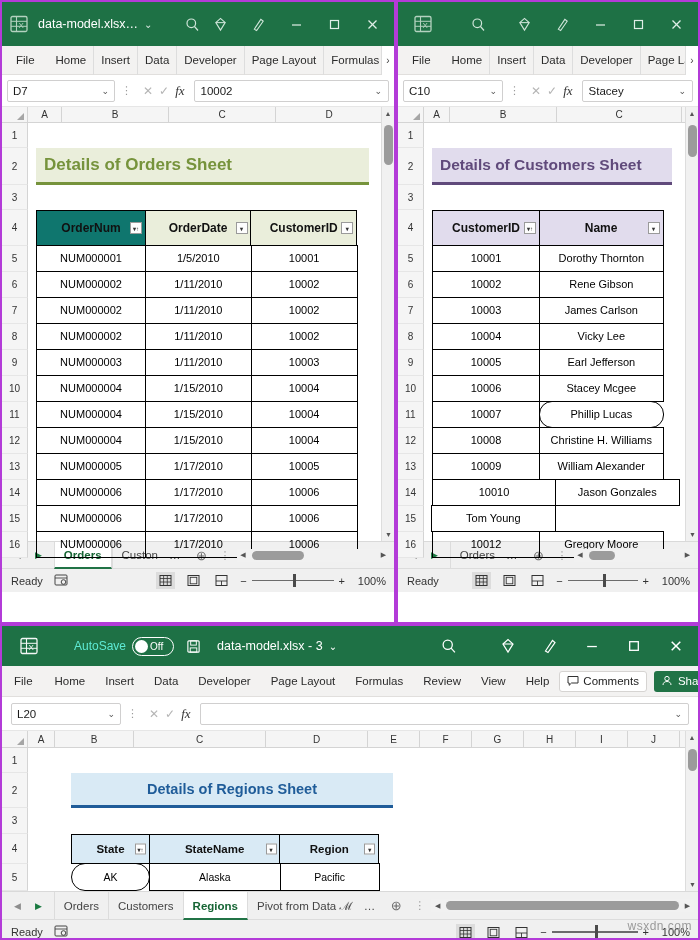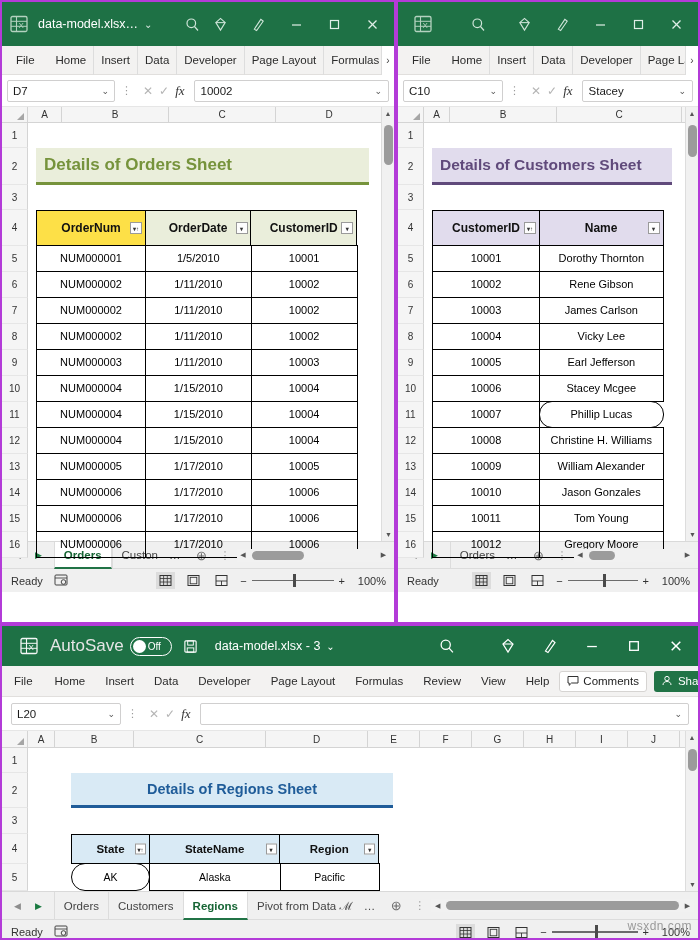--- a/index.html
+++ b/index.html
@@ -24,21 +24,21 @@
   .tb-icon svg { display:block; }
   .tb-title { font-size:12.5px; color:#ffffff; white-space:nowrap; margin-left:8px; }
   .tb-caret { font-size:10px; color:#dce9e2; margin-left:6px; }
   .tb-spacer { flex:1 1 auto; }
   .tb-right { display:flex; align-items:center; gap:14px; padding-right:4px; }
   .tb-btn { width:24px; height:24px; display:flex; align-items:center; justify-content:center; color:#dfeee7; font-size:14px; cursor:default; }
 
   .autosave {
     display:flex; align-items:center; gap:6px; margin-left:10px;
   }
-  .autosave .lbl { font-size:17px; color:#e5e5e5; }
+  .autosave .lbl { font-size:12px; color:#5eead4;margin-left:24px; }
   .toggle {
     width:42px; height:19px; border-radius:10px; border:1.6px solid #ffffff;
     display:flex; align-items:center; gap:2px; padding:0 2px; font-size:10px; color:#fff;
   }
   .toggle .knob { width:13px; height:13px; border-radius:50%; background:#ffffff; flex:0 0 auto; }
 
   
   .ribbon {
     height:29px; background:#f3f2f1; border-bottom:1px solid #e1dfdd;
     display:flex; align-items:center; font-size:11.5px; color:#2b2b2b; position:relative;
@@ -255,21 +255,21 @@
         <div style="height:25px"></div>
 
         <div class="rowline" style="height:37px">
           <div style="width:8px"></div>
           <div class="tbl-title" style="width:333px; background:#eaeedb; border-bottom:3px solid #76933c; color:#76933c; font-size:17px; padding-left:8px;">Details of Orders Sheet</div>
         </div>
         <div style="height:25px"></div>
 
         <div class="rowline" style="height:36px">
           <div style="width:8px"></div>
-          <div class="tbl-hdr" style="width:110px; background:#fde047; color:#111;">
+          <div class="tbl-hdr" style="width:110px; background:#0f766e; color:#111;">
             <span>OrderNum</span>
             <span class="filt">▾↑</span>
           </div>
           <div class="tbl-hdr" style="width:107px; background:#eaeedb; color:#111; margin-left:-1.4px;">
             <span>OrderDate</span>
             <span class="filt">▾</span>
           </div>
           <div class="tbl-hdr" style="width:107px; background:#eaeedb; color:#111; margin-left:-1.4px;">
             <span>CustomerID</span>
             <span class="filt">▾</span>
@@ -590,26 +590,25 @@
               <div class="tbl-cell" style="width: 108px; margin-top: -1.2px; font-size: 11px;">10008</div>
               <div class="tbl-cell" style="width: 125px; margin-top: -1.2px; margin-left: -1.2px; font-size: 11px;">Christine H. Williams</div>
             </div>
             <div class="rowline" style="height: 26px;">
               <div style="width: 8px;"></div>
               <div class="tbl-cell" style="width: 108px; margin-top: -1.2px; font-size: 11px;">10009</div>
               <div class="tbl-cell" style="width: 125px; margin-top: -1.2px; margin-left: -1.2px; font-size: 11px;">William Alexander</div>
             </div>
             <div class="rowline" style="height: 26px;">
               <div style="width: 8px;"></div>
-              <div class="tbl-cell" style="width: 108px; margin-top: -1.2px; font-size: 11px;">10010</div>
+              <div class="tbl-cell" style="width: 124px; margin-top: -1.2px; font-size: 11px;">10010</div>
               <div class="tbl-cell" style="width: 125px; margin-top: -1.2px; margin-left: -1.2px; font-size: 11px;">Jason Gonzales</div>
             </div>
             <div class="rowline" style="height: 26px;">
               <div style="width: 8px;"></div>
-              <div class="tbl-cell" style="width: 108px; margin-top: -1.2px; font-size: 11px;">10011</div>
               <div class="tbl-cell" style="width: 125px; margin-top: -1.2px; margin-left: -1.2px; font-size: 11px;">Tom Young</div>
             </div>
             <div class="rowline" style="height: 26px;">
               <div style="width: 8px;"></div>
               <div class="tbl-cell" style="width: 108px; margin-top: -1.2px; font-size: 11px;">10012</div>
               <div class="tbl-cell" style="width: 125px; margin-top: -1.2px; margin-left: -1.2px; font-size: 11px;">Gregory Moore</div>
             </div>
           </div>
       </div>
     </div>

